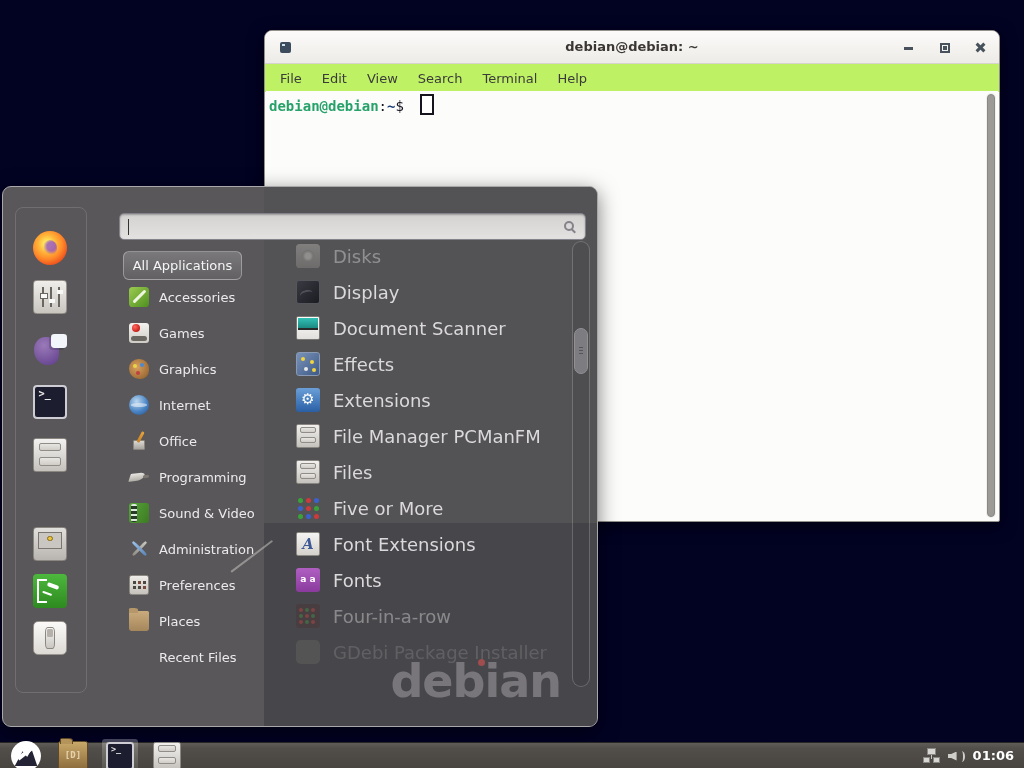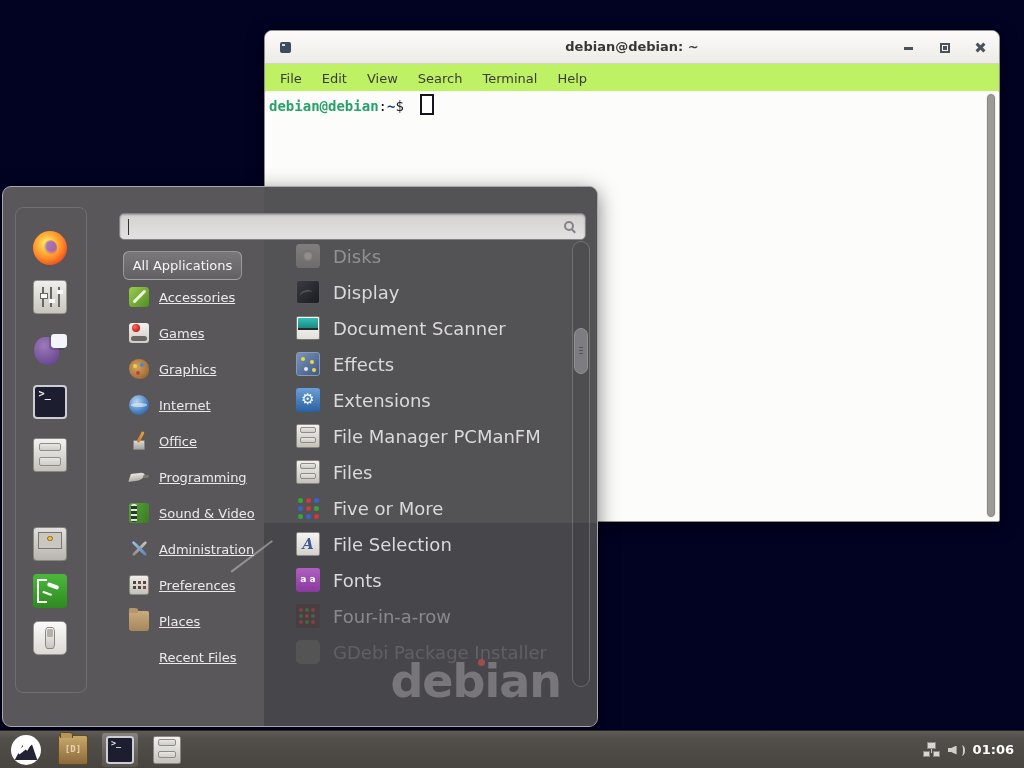--- a/index.html
+++ b/index.html
@@ -52,21 +52,21 @@
   .search-caret{position:absolute;left:8px;top:5px;width:1px;height:16px;background:#333;}
   .search-glass{position:absolute;right:11px;top:7px;width:10px;height:10px;border:2px solid #85838a;border-radius:50%;box-sizing:border-box;}
   .search-glass::after{content:"";position:absolute;right:-4px;bottom:-3px;width:5px;height:2px;background:#85838a;transform:rotate(45deg);}
 
   .all-apps{position:absolute;left:120px;top:64px;width:119px;height:29px;border-radius:6px;
     background:linear-gradient(rgba(255,255,255,.20),rgba(255,255,255,.06));
     border:1px solid rgba(255,255,255,.32);box-sizing:border-box;
     color:#f5f5f5;font-size:13px;display:flex;align-items:center;justify-content:center;}
 
   .cat-list{position:absolute;left:120px;top:92px;width:141px;}
-  .cat-row{display:flex;align-items:center;gap:10px;height:36px;padding-left:6px;color:#eceaec;font-size:13px;white-space:nowrap;text-decoration:underline;}
+  .cat-row{display:flex;align-items:center;gap:10px;height:36px;padding-left:6px;color:#eceaec;font-size:13px;white-space:nowrap;}
 
   .app-list{position:absolute;left:0;right:26px;top:51px;bottom:0;overflow:hidden;}
   .app-row{display:flex;align-items:center;gap:13px;height:36px;padding-left:32px;color:#dbd9db;font-size:18px;white-space:nowrap;}
   .app-row.hover{background:rgba(255,255,255,.075);box-shadow:inset 0 1px 0 rgba(255,255,255,.07),inset 0 -1px 0 rgba(0,0,0,.18);}
   .app-row.faded{opacity:.45;}
   .app-row.ghost{opacity:.17;}
 
   .apps-scroll{position:absolute;right:7px;top:54px;width:18px;height:446px;
     border:1px solid rgba(255,255,255,.20);border-radius:9px;background:rgba(0,0,0,.05);box-sizing:border-box;}
   .apps-thumb{position:absolute;left:1px;right:1px;top:86px;height:46px;background:#7d7c80;
@@ -74,21 +74,21 @@
   .apps-thumb::after{content:"";position:absolute;left:30%;right:30%;top:48%;height:1px;background:#55545a;
     box-shadow:0 3px 0 #55545a,0 -3px 0 #55545a;}
 
   .watermark{position:absolute;right:36px;bottom:18px;font-weight:bold;font-size:46px;letter-spacing:-1px;
     color:rgba(212,209,212,.35);}
   .wm-dot{position:absolute;left:88px;top:5px;width:7px;height:7px;border-radius:50%;background:rgba(190,80,80,.75);}
   .pointer-line{position:absolute;left:228px;top:384px;width:52px;height:2px;background:rgba(205,205,198,.5);
     transform:rotate(-37deg);transform-origin:left center;border-radius:1px;}
 
   
-  .taskbar{position:absolute;left:0;bottom:0;width:100%;height:38px;box-sizing:border-box;
+  .taskbar{position:absolute;left:0;bottom:0;width:100%;height:26px;box-sizing:border-box;
     background:linear-gradient(#605c57,var(--taskbar-bg,#524e49) 20%,#48443f 100%);
     border-top:1px solid #282624;display:flex;align-items:center;padding:0 8px;gap:8px;}
   .tb-left{display:flex;align-items:center;gap:11px;}
   .tb-btn{display:grid;place-items:center;width:36px;height:34px;border-radius:3px;}
   .tb-btn.active{background:linear-gradient(rgba(255,255,255,.26),rgba(255,255,255,.08));}
   .tb-spacer{flex:1;}
   .clock{font-size:13px;font-weight:bold;color:var(--clock-text,#fff);margin-right:2px;}
 
   
   .ic{position:relative;display:inline-block;flex:0 0 auto;}
@@ -260,21 +260,21 @@
           <div class="app-row">
             <span class="ic ic-md i-file-cabinet"></span>
             <span>Files</span>
           </div>
           <div class="app-row">
             <span class="ic ic-md i-five-or-more"></span>
             <span>Five or More</span>
           </div>
           <div class="app-row">
             <span class="ic ic-md i-font-selection"></span>
-            <span>File Selection</span>
+            <span>Font Extensions</span>
           </div>
           <div class="app-row">
             <span class="ic ic-md i-fonts"></span>
             <span>Fonts</span>
           </div>
           <div class="app-row faded">
             <span class="ic ic-md i-four-in-a-row"></span>
             <span>Four-in-a-row</span>
           </div>
           <div class="app-row ghost">

